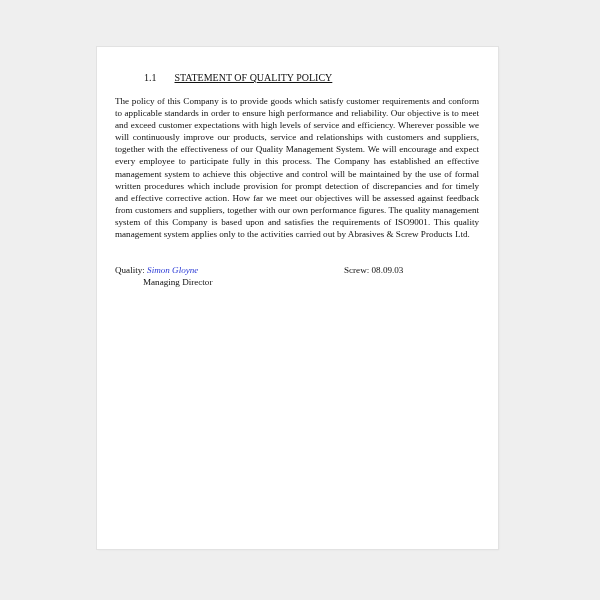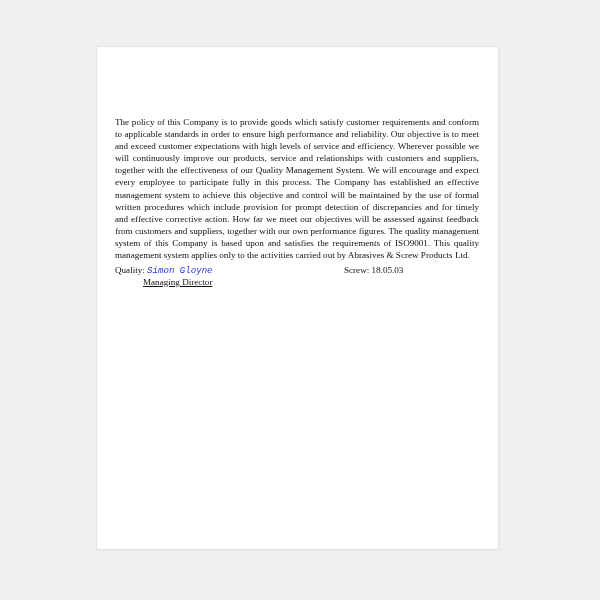--- a/index.html
+++ b/index.html
@@ -27,58 +27,59 @@
   .heading .num { display: inline-block; width: 28px; }
   .heading .title { text-decoration: underline; }
   .body-text {
     position: absolute;
     left: 18px; top: 48px;
     width: 364px;
     font-size: 9.1px;
     line-height: 12.1px;
     color: #111;
     text-align: justify;
-    margin-top: 21px;
   }
   .signed {
     position: absolute;
     left: 18px; top: 218px;
     font-size: 9.1px;
     color: #111;
     white-space: nowrap;
   }
   .signed .sig {
     color: #2b3bd6;
     font-style: italic;
-    font-family: Liberation Mono, monospace;
   }
   .role {
     position: absolute;
     left: 46px; top: 230px;
     font-size: 9.1px;
     color: #111;
-    text-decoration: underline;
     white-space: nowrap;
   }
   .date {
     position: absolute;
     left: 247px; top: 218px;
     font-size: 9.1px;
     color: #111;
     white-space: nowrap;
   }
 </style>
 </head>
 <body>
 
 <div class="page">
+  <div class="heading">
+    <span class="num">1.1</span>
+    <span class="title">STATEMENT OF QUALITY POLICY</span>
+  </div>
 
   <div class="body-text">The policy of this Company is to provide goods which satisfy customer requirements and conform to applicable standards in order to ensure high performance and reliability.  Our objective is to meet and exceed customer expectations with high levels of service and efficiency.  Wherever possible we will continuously improve our products, service and relationships with customers and suppliers, together with the effectiveness of our Quality Management System.  We will encourage and expect every employee to participate fully in this process.  The Company has established an effective management system to achieve this objective and control will be maintained by the use of formal written procedures which include provision for prompt detection of discrepancies and for timely and effective corrective action.  How far we meet our objectives will be assessed against feedback from customers and suppliers, together with our own performance figures.  The quality management system of this Company is based upon and satisfies the requirements of ISO9001.  This quality management system applies only to the activities carried out by Abrasives &amp; Screw Products Ltd.</div>
 
   <div class="signed">
     <span>Quality: </span><span class="sig">Simon Gloyne</span>
   </div>
   <div class="role">Managing Director</div>
 
   <div class="date">
-    <span>Screw:  </span><span>18.05.03</span>
+    <span>Screw:  </span><span>08.09.03</span>
   </div>
 </div>
 
 </body></html>

